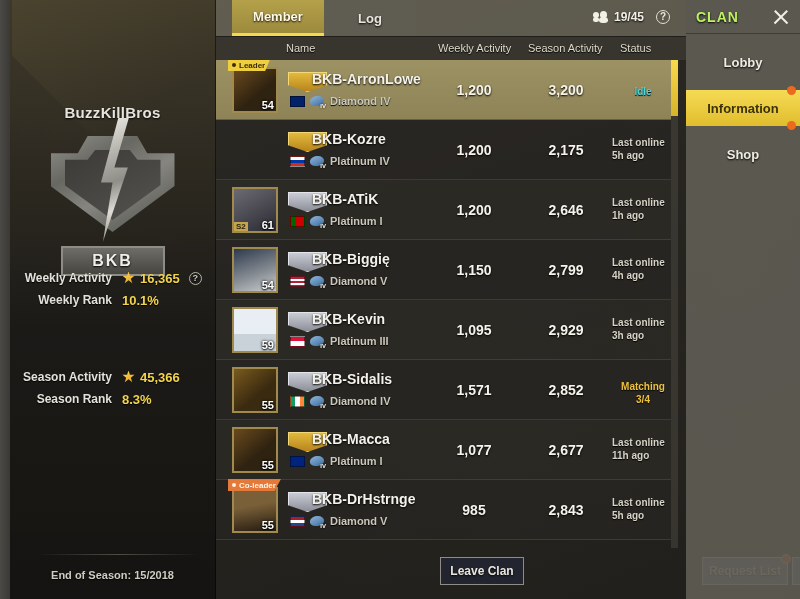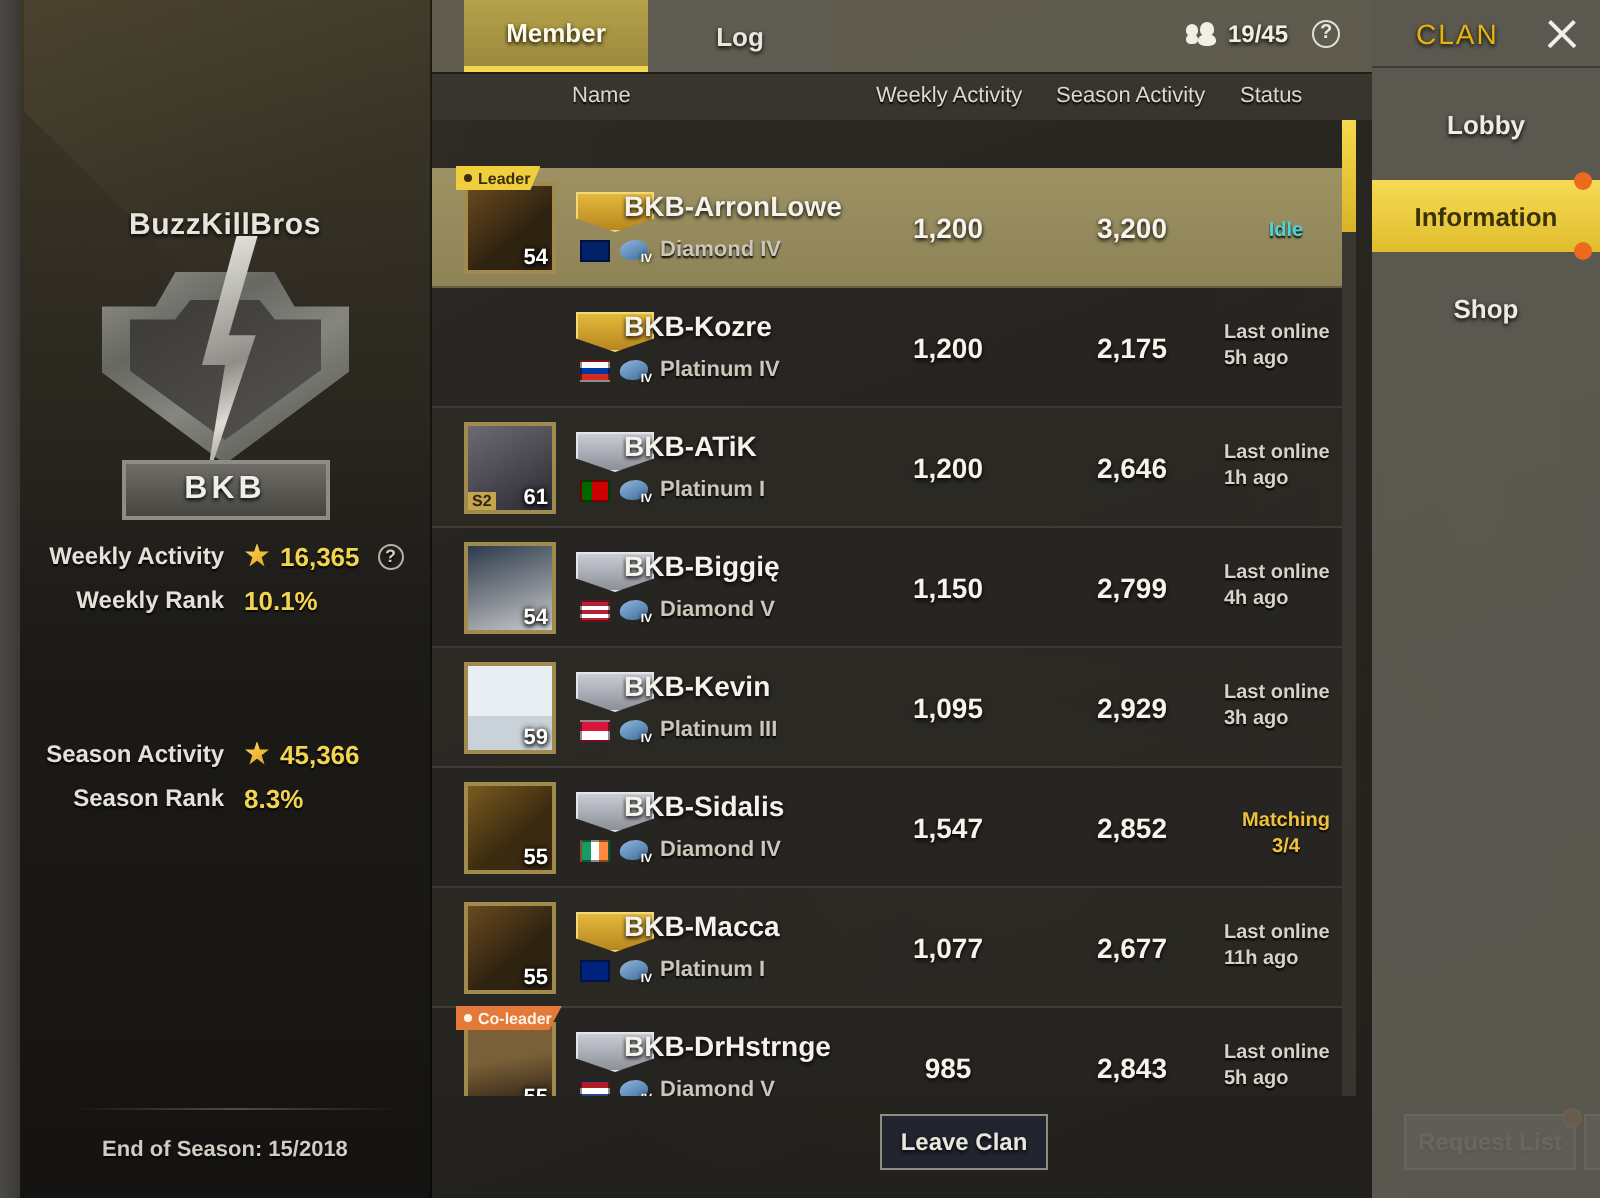--- a/index.html
+++ b/index.html
@@ -70,21 +70,21 @@
     clip-path:polygon(0% 14%,24% 14%,32% 0%,68% 0%,76% 14%,100% 14%,
                       100% 50%,50% 100%,0% 50%);
   }
   .em-bolt{
     position:absolute; left:44px; top:-4px; width:48px; height:124px;
     background:linear-gradient(160deg,#f0efe9 0%,#b9b8b1 28%,#8f8e88 52%,#dedcd4 72%,#73726d 100%);
     clip-path:polygon(62% 0%,26% 52%,50% 52%,30% 100%,82% 40%,54% 40%,84% 0%);
     filter:drop-shadow(0 2px 3px rgba(0,0,0,.6));
   }
   .em-tag{
-    position:absolute; left:50%; transform:translateX(-50%); top:108px;
+    position:absolute; left:50%; transform:translateX(-50%); top:124px;
     width:104px; height:30px;
     background:linear-gradient(180deg,#6e6d67,#46453f);
     border:2px solid #8d8c85;
     display:flex; align-items:center; justify-content:center;
   }
   .em-tag span{
     color:#efeee8; font-size:16px; font-weight:bold; letter-spacing:2px;
     text-shadow:0 1px 2px #000;
   }
 
@@ -185,21 +185,20 @@
     overflow:hidden;
   }
   .row{
     position:relative; height:60px; width:455px;
     border-bottom:1px solid rgba(120,116,100,.28);
     background:rgba(46,45,40,.55);
   }
   .row.hl{
     background:linear-gradient(180deg,#9d9263,#8d8357);
     border-bottom:1px solid rgba(0,0,0,.35);
-    margin-top:24px;
   }
   .row:nth-child(even):not(.hl){ background:rgba(40,39,35,.60); }
 
   
   .ava{
     position:absolute; left:16px; top:7px; width:46px; height:46px;
     border:2px solid #a08a4e;
     background:linear-gradient(145deg,#4d4a42,#2a2824);
     overflow:hidden;
   }
@@ -322,23 +321,22 @@
   .right-panel{
     position:absolute; left:686px; top:0; width:114px; height:599px;
     background:rgba(93,91,82,.92);
   }
   .rp-head{
     position:absolute; left:0; top:0; width:114px; height:34px;
     border-bottom:1px solid rgba(40,38,33,.55);
   }
   .rp-title{
     position:absolute; left:10px; top:9px;
-    color:#eab308; font-size:14px; font-weight:normal; letter-spacing:1px;
+    color:#bef264; font-size:14px; font-weight:bold; letter-spacing:1px;
     text-shadow:0 1px 2px #000;
-    margin-left:12px;
   }
   .close-btn{
     position:absolute; right:2px; top:2px; width:34px; height:30px;
     cursor:pointer;
   }
   .close-btn::before,.close-btn::after{
     content:""; position:absolute; left:8px; top:14px; width:18px; height:2.4px;
     background:#f1efe7;
   }
   .close-btn::before{ transform:rotate(45deg); }
@@ -539,21 +537,21 @@
           <span class="ava-lvl">55</span>
         </div>
         <div class="rp-badge sil">RP</div>
         <div class="pname">BKB-Sidalis</div>
         <div class="flag" style="background:linear-gradient(90deg,#169b62 0 33%,#fff 33% 66%,#ff883e 66%);"></div>
         <div class="tier-ico">
           <b></b>
           <i>IV</i>
         </div>
         <div class="tier-txt">Diamond IV</div>
-        <div class="cell-week">1,547</div>
+        <div class="cell-week">1,571</div>
         <div class="cell-season">2,852</div>
         <div class="cell-status match">Matching<br>3/4</div>
       </div>
       <div class="row">
         <div class="ava">
           <div class="ava-art" style="background:linear-gradient(140deg,#6a4a1e,#2e2210 60%);background-size:cover;"></div>
           <span class="ava-lvl">55</span>
         </div>
         <div class="rp-badge">RP</div>
         <div class="pname">BKB-Macca</div>

